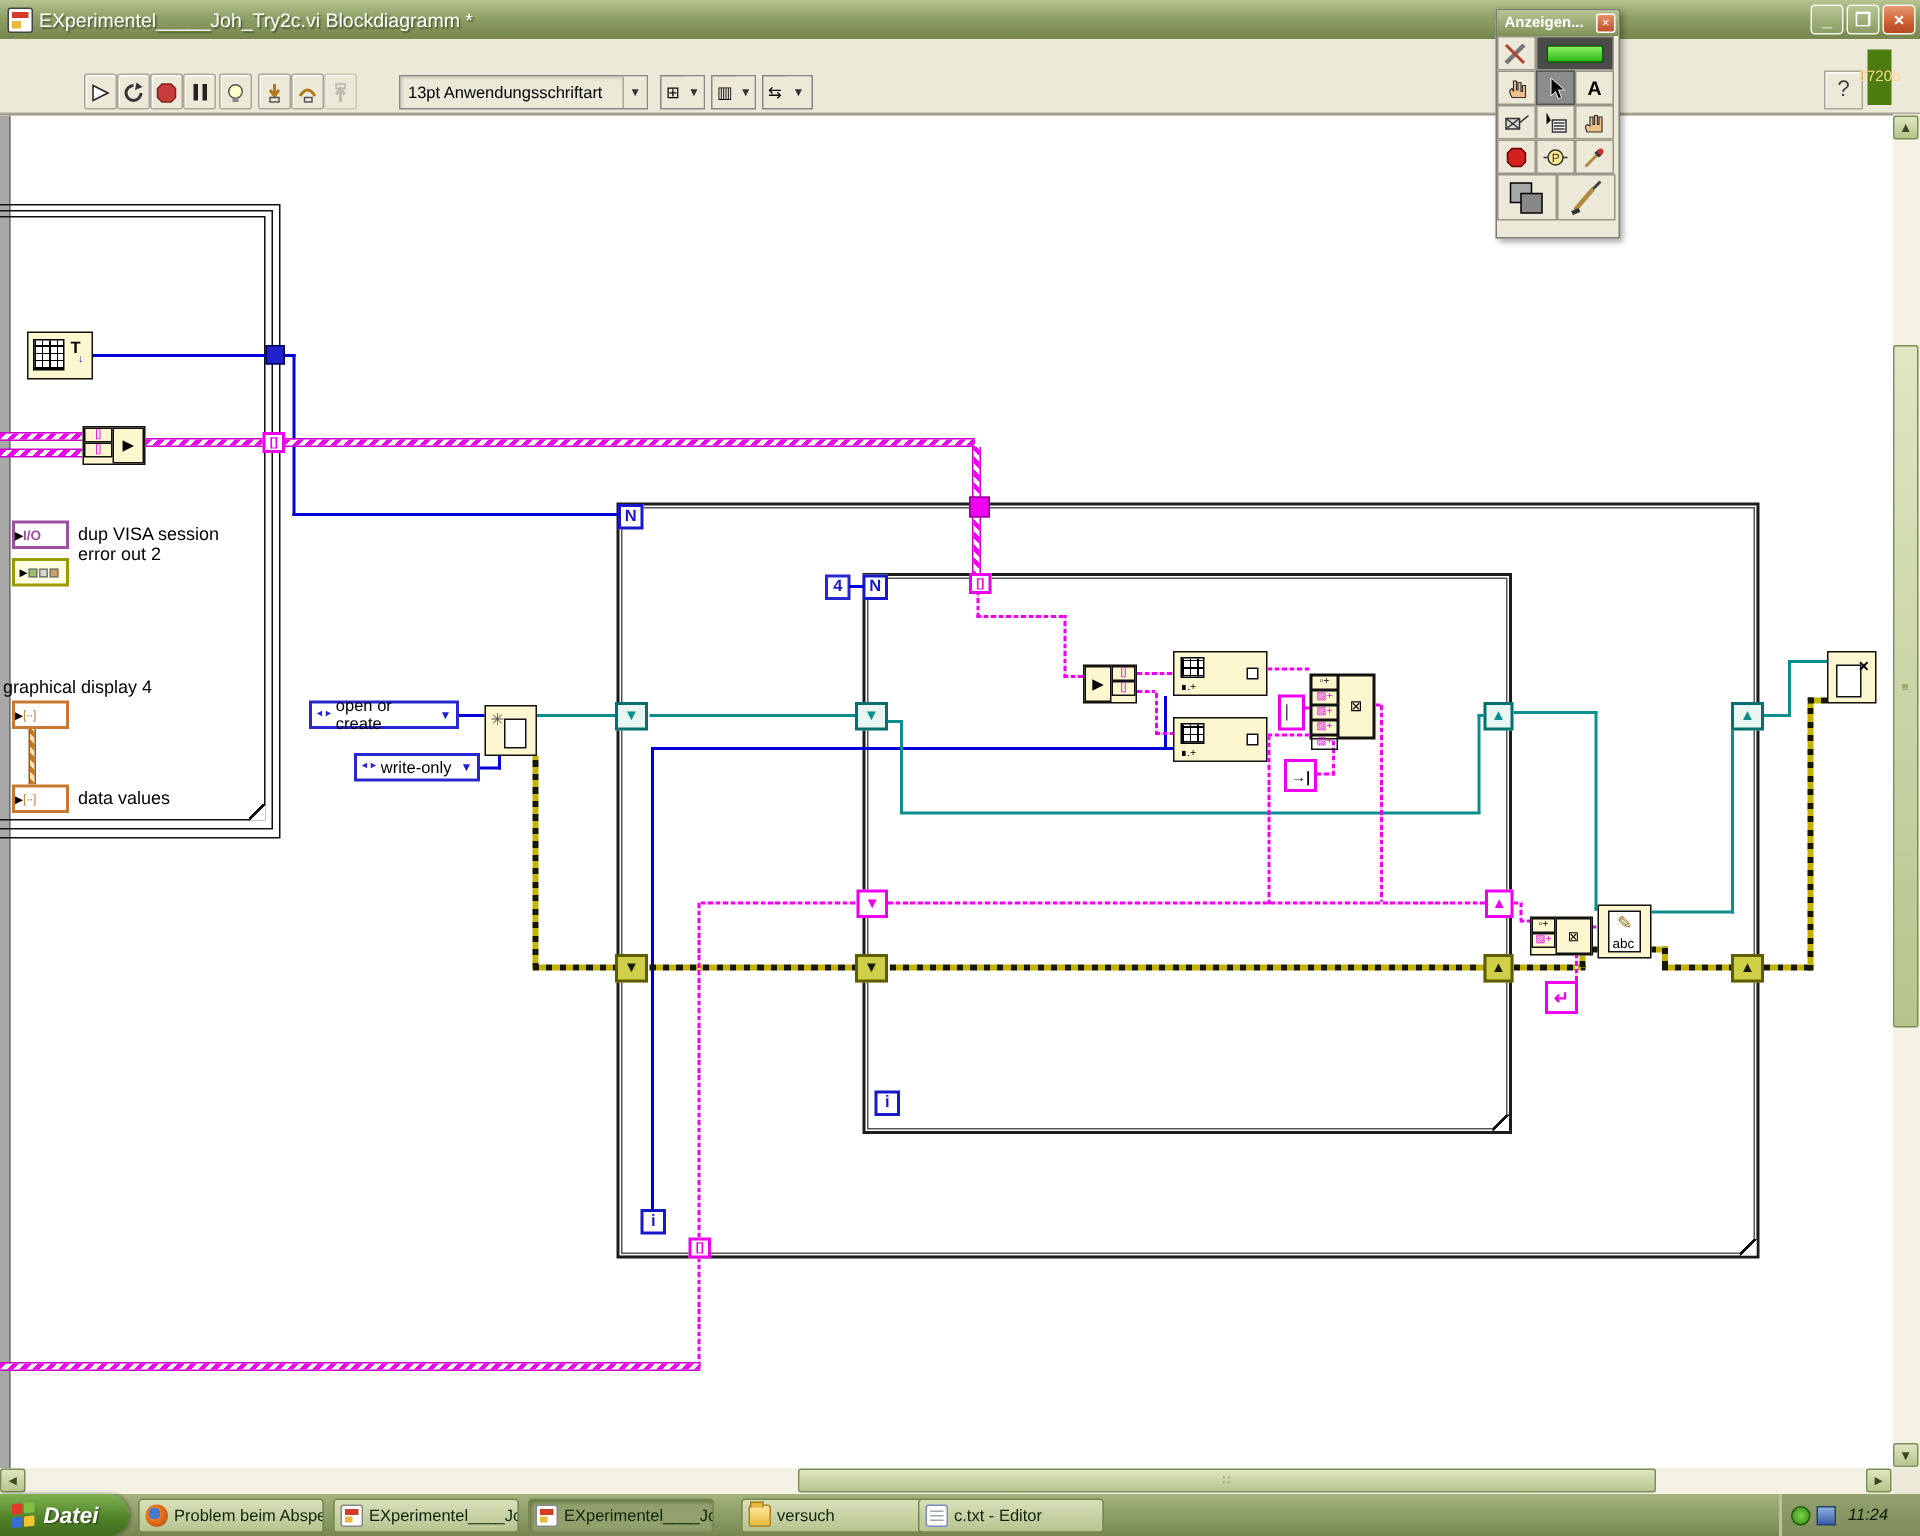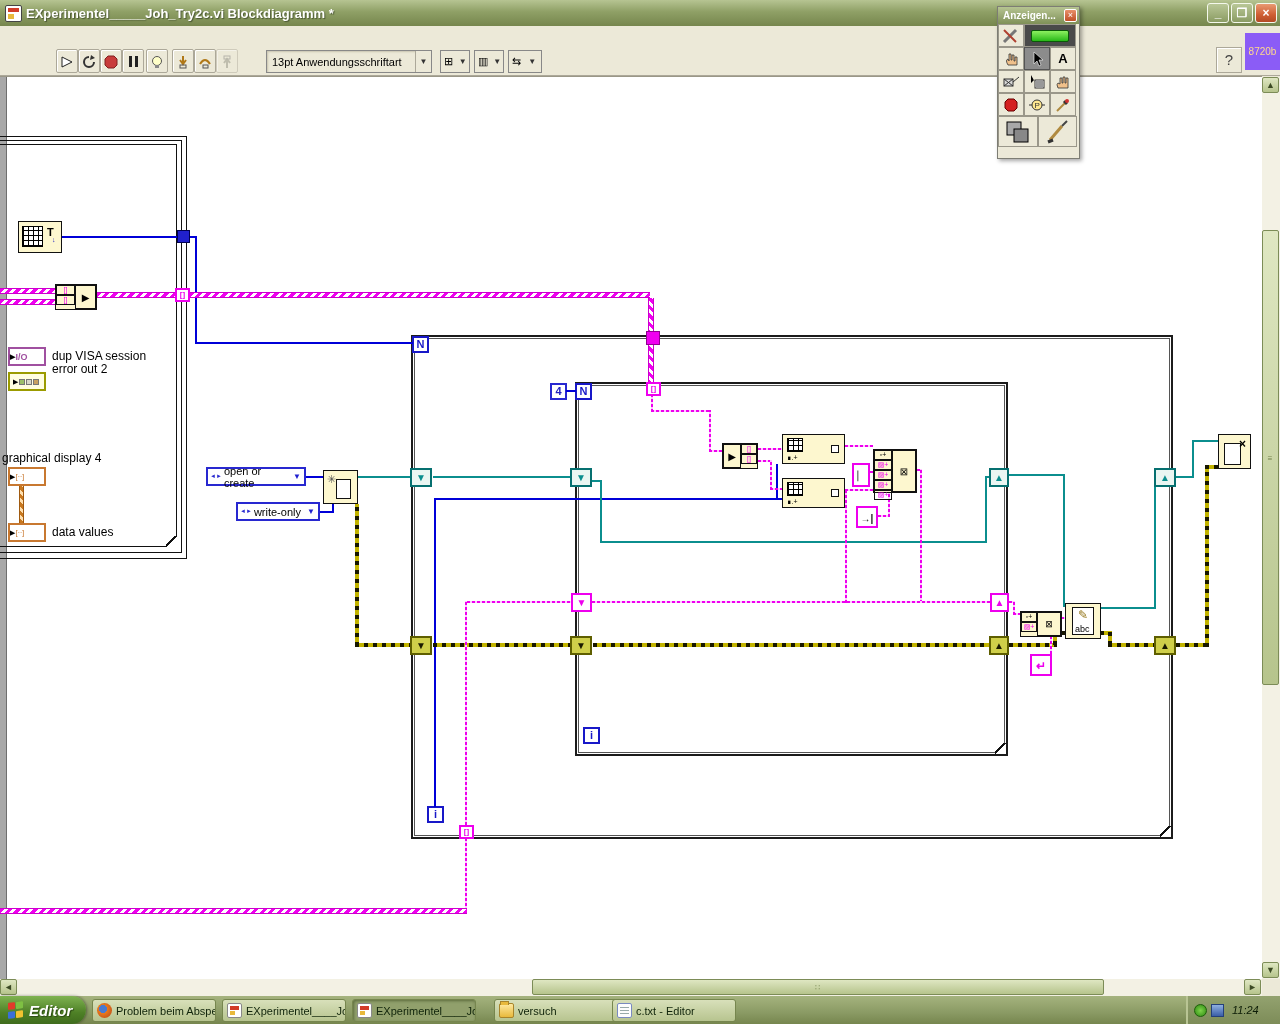--- a/index.html
+++ b/index.html
@@ -7,21 +7,21 @@
   #screen { position:relative; width:1280px; height:1024px; overflow:hidden;
             font-family:"Liberation Sans",sans-serif; background:#ECE9D8; }
 
   
   #titlebar { position:absolute; left:0; top:0; width:1280px; height:26px;
     background:linear-gradient(#b6c492,#8fa066 45%,#76864d); display:flex; align-items:center; }
   #titlebar .vi-icon { width:17px; height:17px; margin:0 4px 0 5px; background:#fff;
     border:1px solid #444; border-radius:2px; position:relative; }
   #titlebar .vi-icon:before { content:""; position:absolute; left:2px; top:2px; width:11px; height:4px; background:#d23c28; }
   #titlebar .vi-icon:after  { content:""; position:absolute; left:2px; bottom:2px; width:6px; height:5px; background:#e8b93c; }
-  #title-text { color:#fff; font-weight:bold; font-size:13px; text-shadow:1px 1px 1px #4a5733; }
+  #title-text { color:#fff; font-weight:normal; font-size:13px; text-shadow:1px 1px 1px #4a5733; }
   .cap-btns { position:absolute; right:3px; top:3px; display:flex; gap:2px; }
   .cap { width:22px; height:20px; border-radius:3px; border:1px solid #f4f8ec;
     color:#fff; font-size:12px; line-height:18px; text-align:center; font-weight:bold; }
   .cap.min,.cap.max { background:linear-gradient(#b9c797,#8b9c63); }
   .cap.close { background:linear-gradient(#e89a72,#cf5e33 60%,#b34a24); }
 
   
   #menubar { position:absolute; left:0; top:26px; width:1280px; height:20px;
     background:#ECE9D8; border-bottom:1px solid #d8d4c0; display:flex; align-items:center; padding-left:6px; }
   .menu-item { display:inline-block; padding:2px 7px; font-size:12px; color:#000; }
@@ -153,22 +153,22 @@
     background:#e8b93c; border:1px solid #a8842a; border-bottom:none; }
   .ticon.notepad { background:#fdfdfd; border:1px solid #7a8ac0; position:relative; }
   .ticon.notepad:before { content:""; position:absolute; left:2px; top:3px; width:9px; height:1px; background:#9aa; box-shadow:0 3px 0 #9aa,0 6px 0 #9aa; }
   #tray { position:absolute; right:0; top:0; width:94px; height:28px;
     background:linear-gradient(#93a26f,#7d8c58); border-left:2px solid #b9c594;
     display:flex; align-items:center; gap:4px; padding-left:6px; }
   #tray .tray-icon1 { width:13px; height:13px; border-radius:50%; background:radial-gradient(#7ed44a,#2e8a12); border:1px solid #1d5e0a; }
   #tray .tray-icon2 { width:13px; height:13px; background:linear-gradient(#8fb0e0,#3a5ea8); border:1px solid #24407a; }
   #tray .clock { color:#0c1c06; font-size:11px; margin-left:4px;font-style:italic; }
 
-  #badge { position:absolute; left:1245px; top:33px; width:35px; height:37px;
-    background:#8b5cf6; color:#ffd98c; font-size:10px; display:flex; align-items:center; justify-content:center; z-index:40; }
+  #badge { position:absolute; left:1245px; top:33px; width:16px; height:37px;
+    background:#4d7c0f; color:#ffd98c; font-size:10px; display:flex; align-items:center; justify-content:center; z-index:40; }
   #help-btn { position:absolute; left:1216px; top:47px; width:26px; height:26px;
     border:1px solid #aca899; background:#ECE9D8; box-shadow:inset 1px 1px 0 #fff;
     font-size:15px; color:#444; text-align:center; line-height:24px; }
 </style>
 </head>
 <body>
 
 <div id="screen">
 
   <div id="titlebar">
@@ -575,21 +575,21 @@
   </div>
 
   <div id="taskbar">
     <div id="start-btn">
       <div class="logo">
         <i style="background:#e23a2a"></i>
           <i style="background:#7ec043"></i>
           <i style="background:#3a6fd8"></i>
           <i style="background:#f2c231"></i>
       </div>
-      <span>Editor</span>
+      <span>Datei</span>
     </div>
     <div class="task-btn" style="left:92px">
       <span class="ticon firefox"></span>
       <span>Problem beim Abspeic...</span>
     </div>
     <div class="task-btn" style="left:222px">
       <span class="ticon labview"></span>
       <span>EXperimentel____Joh...</span>
     </div>
     <div class="task-btn active" style="left:352px">

